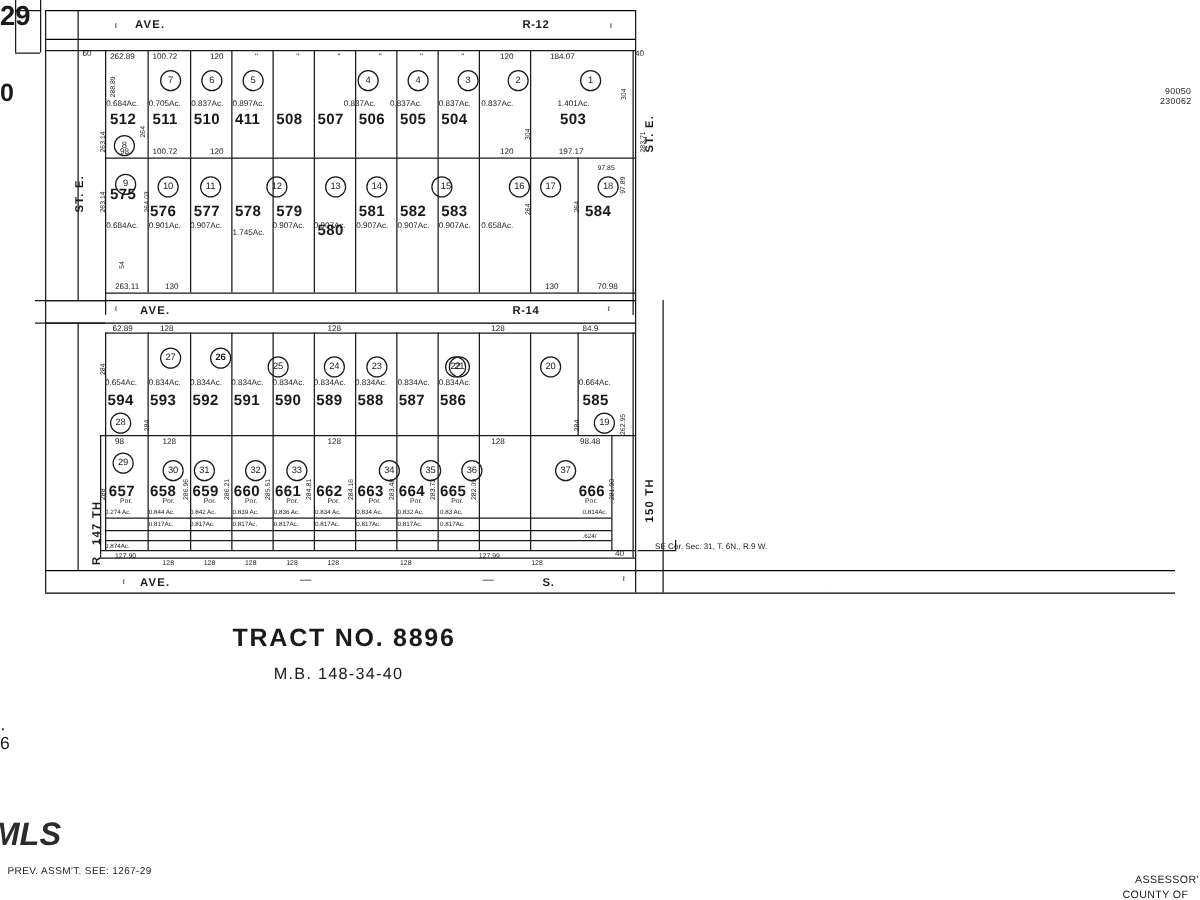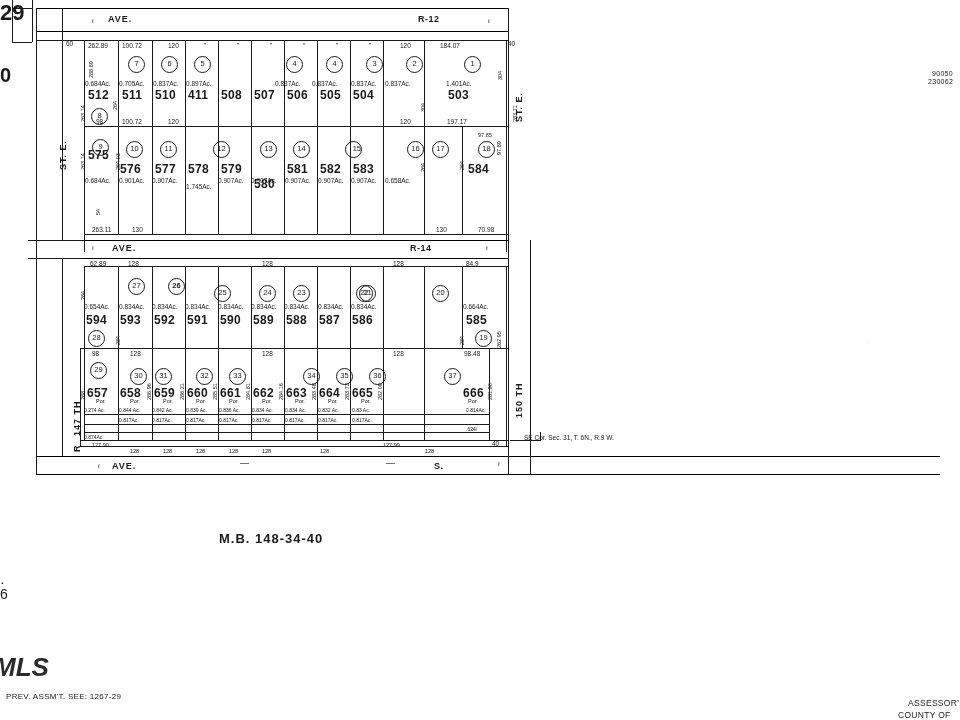--- a/index.html
+++ b/index.html
@@ -21,21 +21,21 @@
   .roadlbl{font-size:9px;font-weight:700;letter-spacing:.5px;}
   .tiny{font-size:5.5px;}
   .tinier{font-size:5px;}
 
   .circ{position:absolute;width:15px;height:15px;border:1px solid #1a1a1a;border-radius:50%;
         font-size:7.5px;line-height:13px;text-align:center;font-family:"Liberation Sans",sans-serif;}
 
   .rot90{transform:rotate(-90deg);transform-origin:left top;}
 
   .tract-title{position:absolute;font-size:20px;font-weight:700;letter-spacing:1.4px;}
-  .tract-sub{position:absolute;font-size:13px;font-weight:700;letter-spacing:1px;}
+  .tract-sub{position:absolute;font-size:13px;font-weight:400;letter-spacing:1px;}
 
   .corner-note{position:absolute;font-size:6.5px;}
   .footer-note{position:absolute;font-size:8px;letter-spacing:.3px;}
   .mls{position:absolute;font-size:26px;font-weight:700;font-style:italic;color:#2b2b2b;}
   .assessor{position:absolute;font-size:8.5px;letter-spacing:.3px;}
   .topright{position:absolute;font-size:7px;letter-spacing:.3px;}
   .bignum{position:absolute;font-size:22px;font-weight:700;}
 </style>
 </head>
 <body>
@@ -391,20 +391,21 @@
   <div class="line h" style="left:510px;top:440px;width:30px;"></div>
   <div class="line v" style="left:540px;top:432px;height:9px;"></div>
   <div class="txt corner-note" style="left:524px;top:434px;">SE Cor. Sec. 31, T. 6N., R.9 W.</div>
 
   <div class="txt streetname rot90" style="left:58px;top:170px;">ST. E.</div>
   <div class="txt streetname rot90" style="left:514px;top:122px;">ST. E.</div>
   <div class="txt streetname rot90" style="left:72px;top:436px;">147 TH</div>
   <div class="txt streetname rot90" style="left:72px;top:452px;">R</div>
   <div class="txt streetname rot90" style="left:514px;top:418px;">150 TH</div>
 
+  <div class="tract-title" style="left:186px;top:500px;">TRACT NO. 8896</div>
   <div class="tract-sub" style="left:219px;top:531px;">M.B. 148-34-40</div>
 
   <div class="mls" style="left:-6px;top:652px;">MLS</div>
   <div class="footer-note" style="left:6px;top:692px;">PREV. ASSM'T. SEE: 1267-29</div>
   <div class="assessor" style="left:908px;top:698px;">ASSESSOR'</div>
   <div class="assessor" style="left:898px;top:710px;">COUNTY OF LOS AN</div>
 
   <div class="txt tinier" style="left:660px;top:470px;color:#bbb;">·</div>
   <div class="txt tinier" style="left:868px;top:340px;color:#bbb;">·</div>
 

